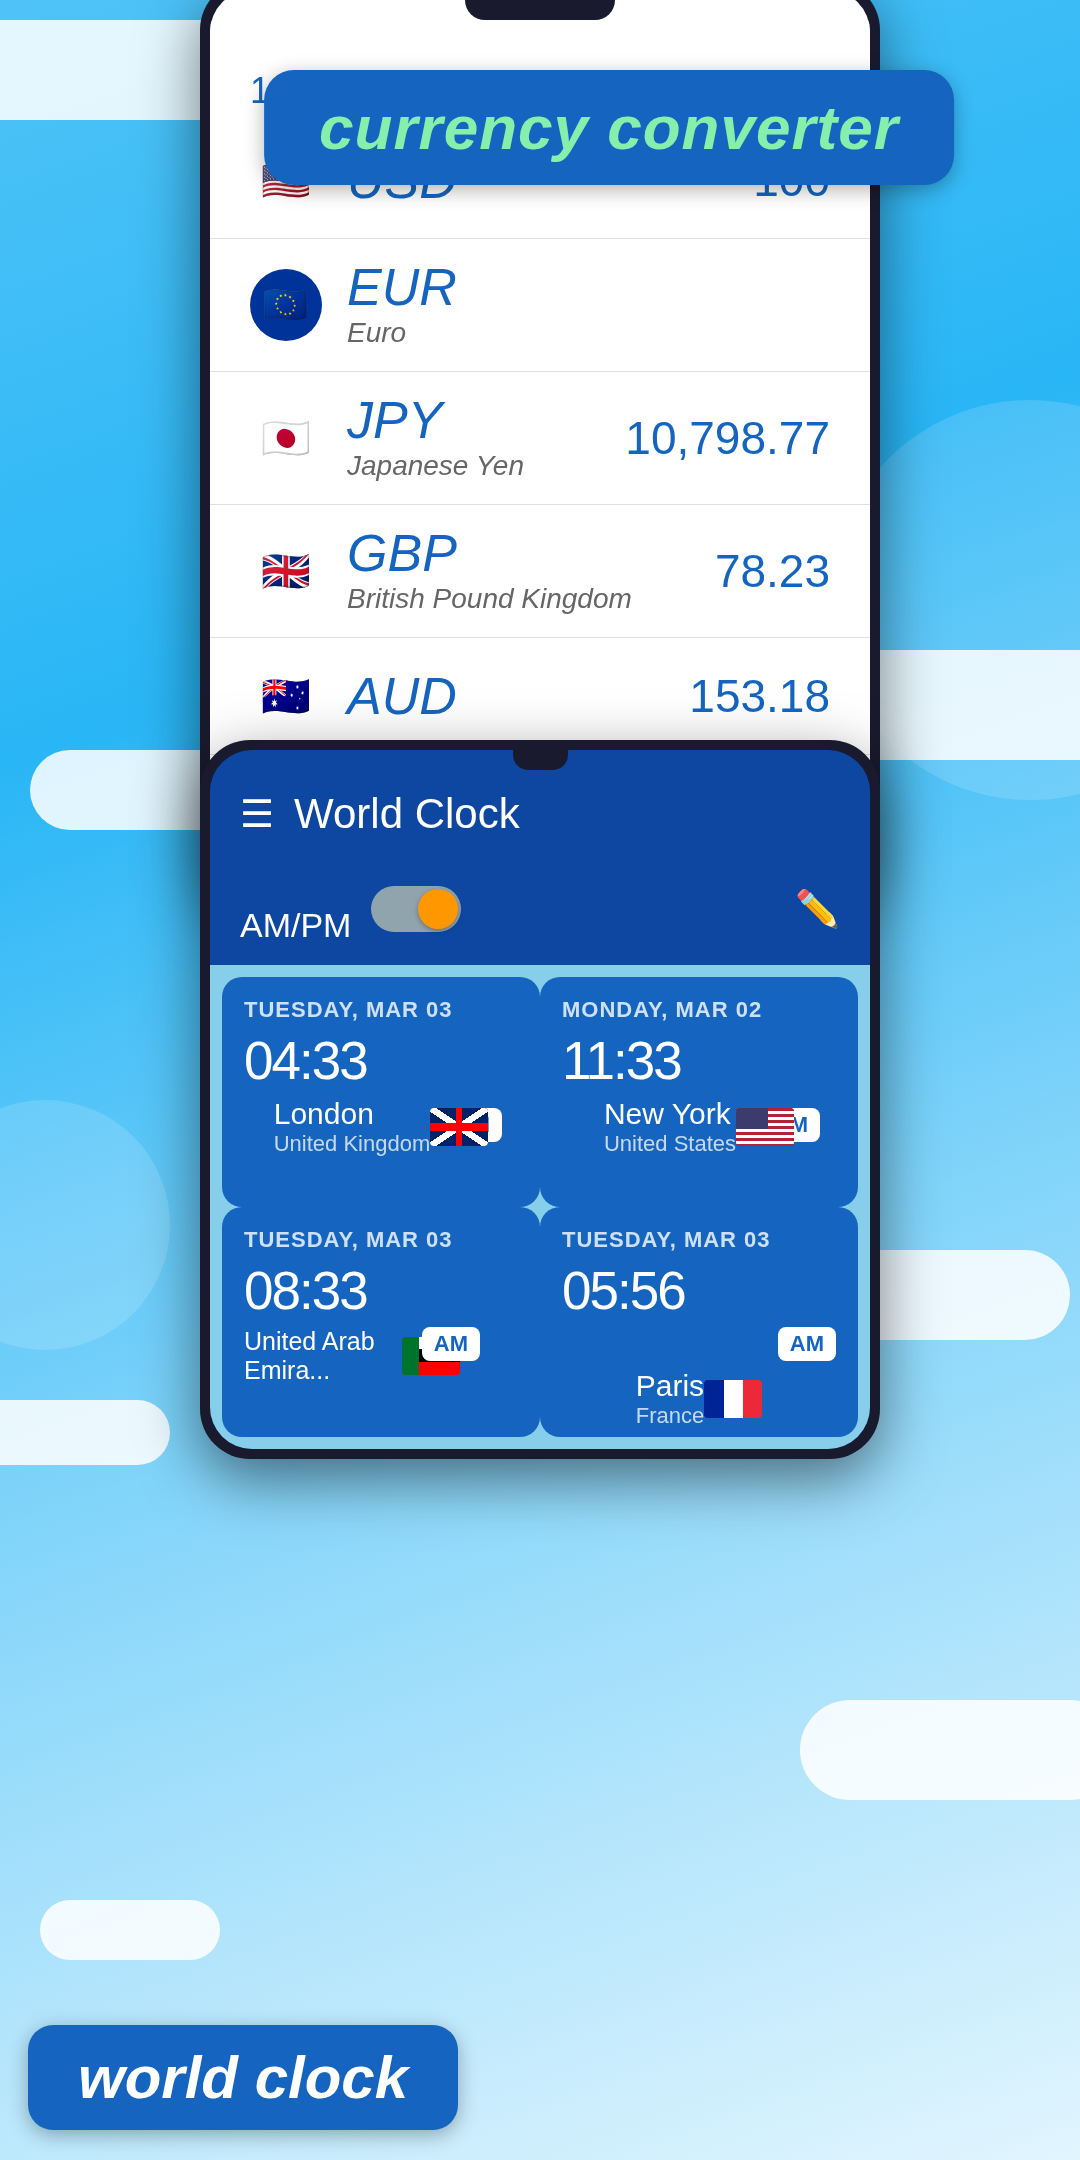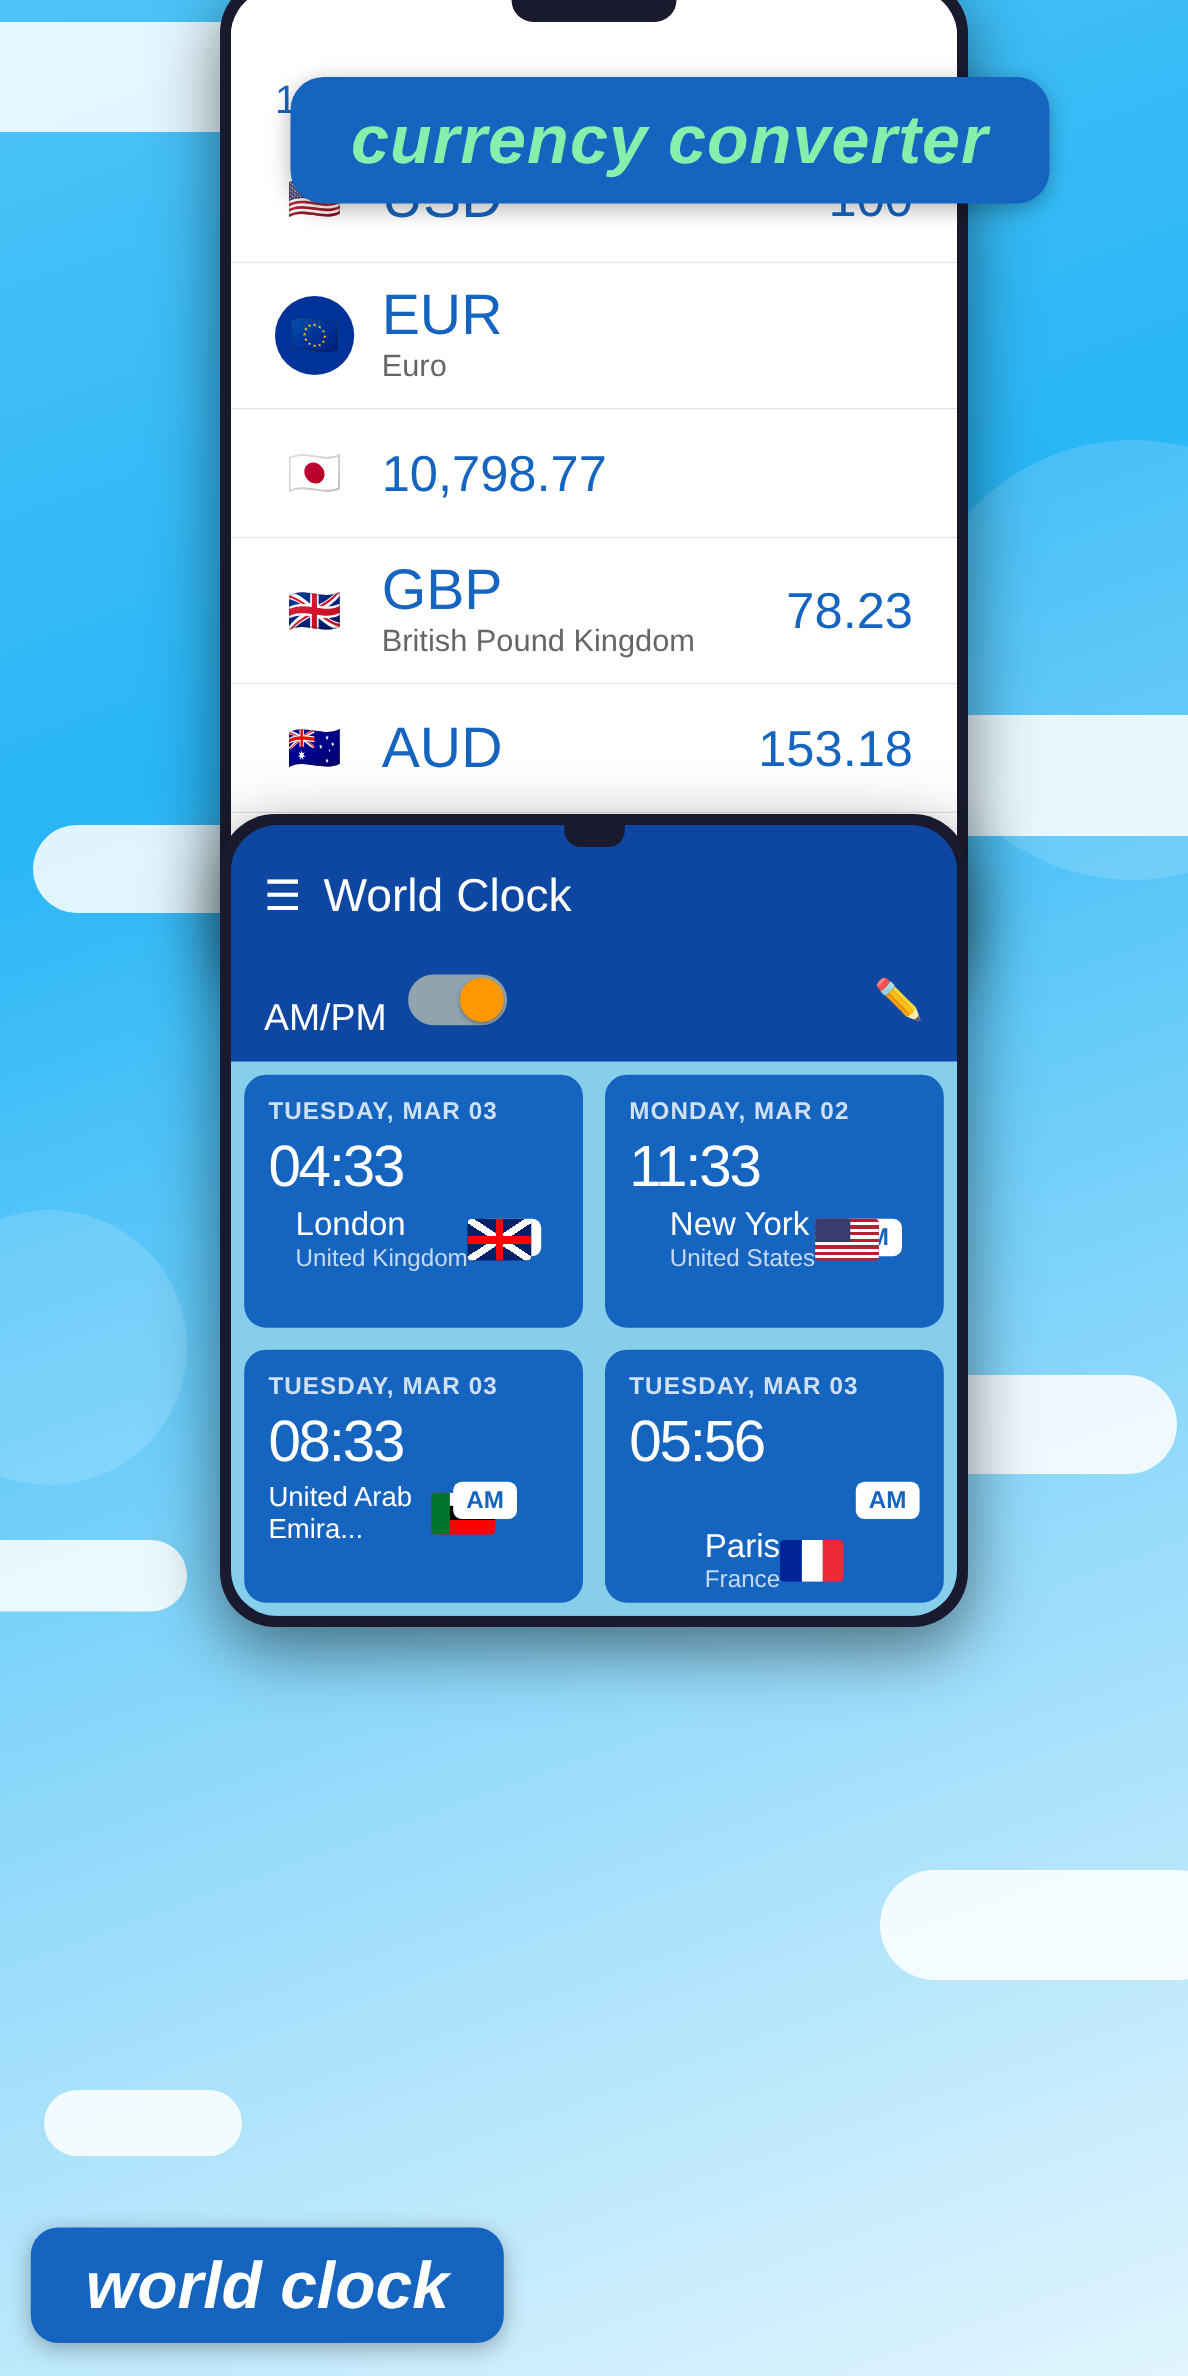--- a/index.html
+++ b/index.html
@@ -100,20 +100,21 @@
       flex-shrink: 0;
       overflow: hidden;
       display: flex;
       align-items: center;
       justify-content: center;
       font-size: 40px;
     }
 
     .currency-info {
       flex: 1;
+      font-style: italic;
     }
 
     .currency-code {
       font-size: 52px;
       color: #1565c0;
       font-weight: 400;
       line-height: 1;
     }
 
     .currency-name {
@@ -209,21 +210,21 @@
       margin-left: auto;
       color: white;
       font-size: 36px;
       cursor: pointer;
     }
 
     
     .clock-grid {
       display: grid;
       grid-template-columns: 1fr 1fr;
-      gap: 20px;
+      gap: 0;
       padding: 12px;
       background: #87ceeb;
     }
 
     .clock-card {
       background: #1565c0;
       border-radius: 20px;
       padding: 20px 22px 18px 22px;
       position: relative;
       min-height: 230px;
@@ -408,20 +409,24 @@
         <div class="flag-circle" style="background:#003399; font-size:36px;">🇪🇺</div>
         <div class="currency-info">
           <div class="currency-code" style="font-size:52px; color:#1565c0;">EUR</div>
           <div class="currency-name">Euro</div>
         </div>
         <div class="currency-value"></div>
       </div>
 
       <div class="currency-row">
         <div class="flag-circle">🇯🇵</div>
+        <div class="currency-info">
+          <div class="currency-code">JPY</div>
+          <div class="currency-name">Japanese Yen</div>
+        </div>
         <div class="currency-value">10,798.77</div>
       </div>
 
       <div class="currency-row">
         <div class="flag-circle">🇬🇧</div>
         <div class="currency-info">
           <div class="currency-code">GBP</div>
           <div class="currency-name">British Pound Kingdom</div>
         </div>
         <div class="currency-value">78.23</div>

